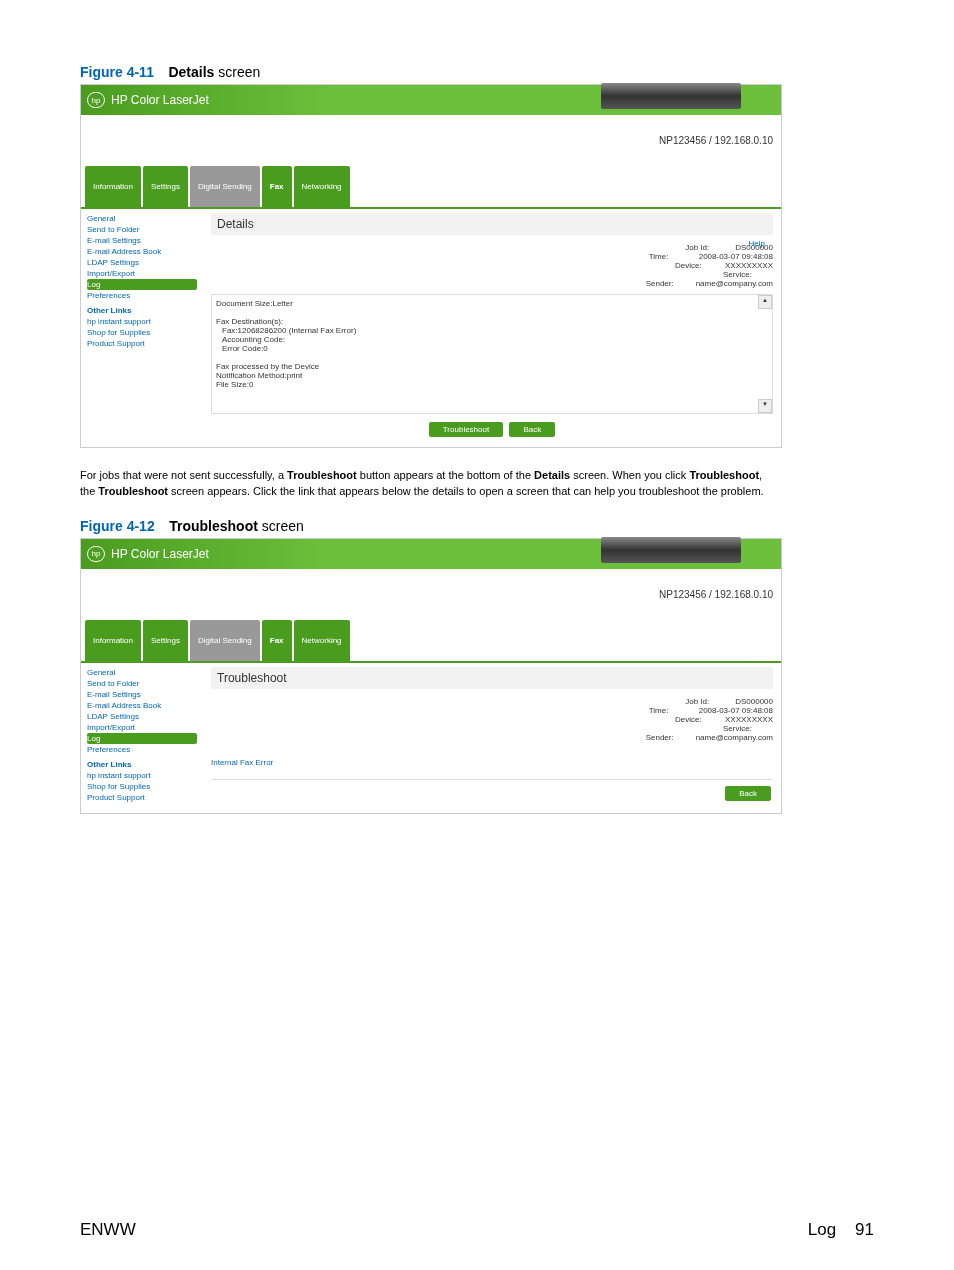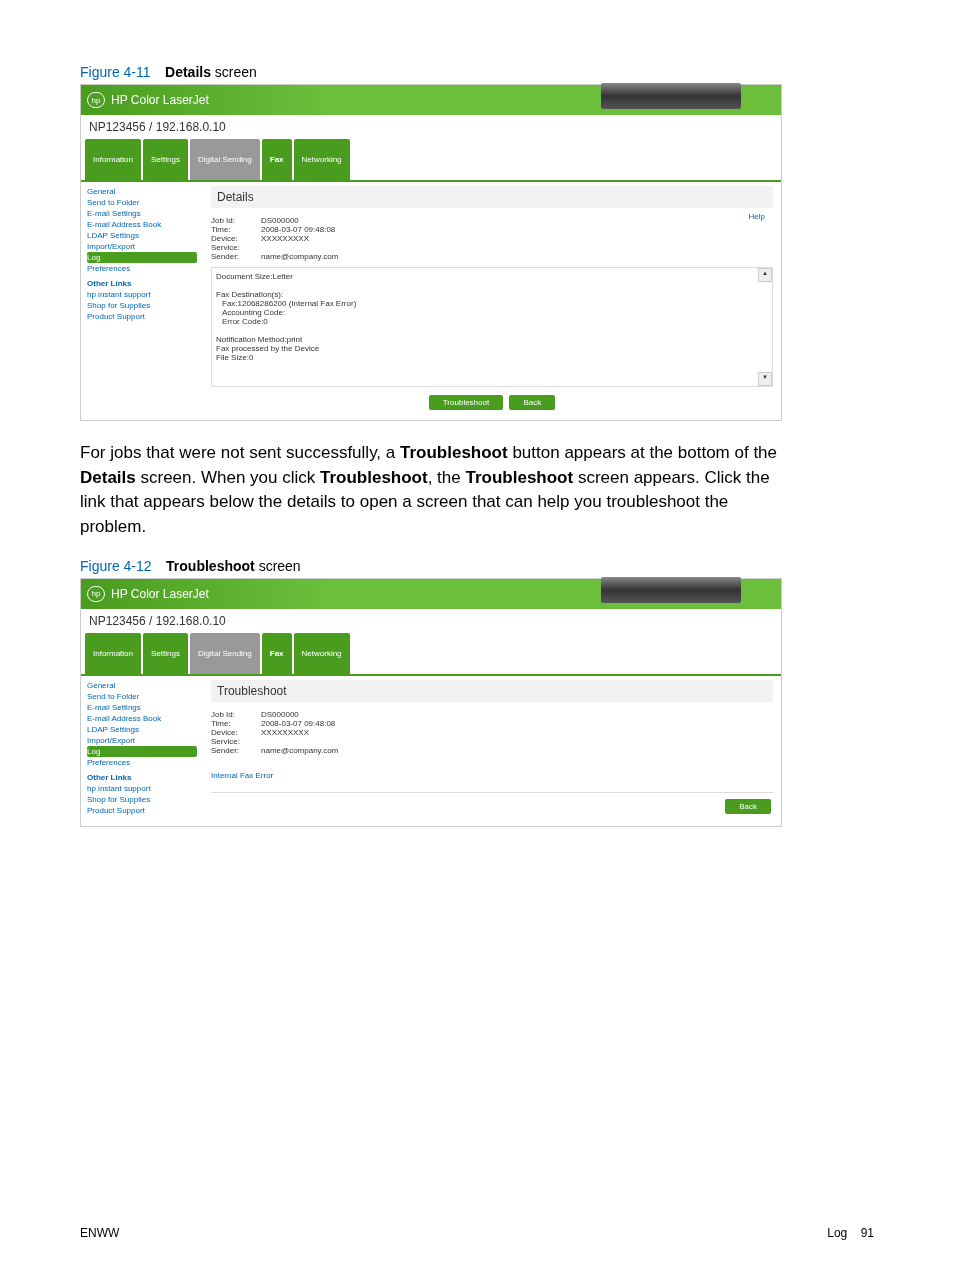--- a/index.html
+++ b/index.html
@@ -4,21 +4,21 @@
 <style>
   body {
     font-family: Arial, Helvetica, sans-serif;
     font-size: 13px;
     color: #000;
     background: #fff;
     margin: 0;
     padding: 60px 80px;
   }
   .fig-caption { margin: 4px 0 4px 0; }
-  .fig-name { color: #0066b3; font-weight: normal; font-size: 14px; }
+  .fig-name { color: #0066b3; font-weight: bold; font-size: 14px; }
   .fig-bold { font-weight: bold; font-size: 14px; }
   .fig-rest { font-size: 14px; }
   .screen-box {
     border: 1px solid #ccc;
     width: 700px;
     background: #fff;
     margin-bottom: 20px;
   }
   .top-green {
     background: linear-gradient(to right, #4a9c1f 0%, #6bbf3b 35%, #6bbf3b 100%);
@@ -43,23 +43,24 @@
   .printer-img {
     position: absolute;
     right: 40px;
     top: -2px;
     width: 140px;
     height: 26px;
     background: linear-gradient(to bottom, #888 0%, #333 50%, #555 100%);
     border-radius: 2px;
   }
   .hostline {
-    font-size: 12px;
+    font-size: 10px;
     color: #333;
-    padding: 5px 8px;
+    padding: 20px 8px;
+    text-align: right;
   }
   .tabs {
     display: flex;
     font-size: 8px;
     color: #fff;
     padding: 0 4px;
     border-bottom: 2px solid #4a9c1f;
   }
   .tab {
     background: #4a9c1f;
@@ -94,21 +95,21 @@
     margin-top: 4px;
   }
   .content { flex: 1; padding: 4px 8px 10px 8px; font-size: 8px; color: #333; position: relative; }
   .panel-title {
     background: #f2f2f2;
     font-size: 12px;
     padding: 4px 6px;
     margin-bottom: 8px;
   }
   .help-link { position: absolute; right: 16px; top: 30px; color: #0066b3; font-size: 8px; }
-  .kv { display: flex; }
+  .kv { display: flex; justify-content: flex-end; }
   .kv .k { width: 50px; }
   .inner-box {
     border: 1px solid #ddd;
     padding: 4px;
     margin-top: 6px;
     height: 110px;
     position: relative;
     overflow: hidden;
   }
   .inner-box .scroll-up, .inner-box .scroll-down {
@@ -127,29 +128,29 @@
     display: inline-block;
     background: #4a9c1f;
     color: #fff;
     font-size: 8px;
     padding: 3px 14px;
     border-radius: 2px;
     margin: 0 2px;
   }
   .btn-right { float: right; margin-top: 6px; }
   .error-link { color: #0066b3; }
-  .para { font-size: 17px; line-height: 1.45; margin: 10px 0 18px 0; max-width: 700px; }
+  .para { font-size: 11px; line-height: 1.45; margin: 10px 0 18px 0; max-width: 700px; }
   .footer {
     position: fixed;
     bottom: 30px;
     left: 80px;
     right: 80px;
     display: flex;
     justify-content: space-between;
-    font-size: 12px;
+    font-size: 17px;
   }
 </style>
 </head>
 <body>
 
 <div class="fig-caption">
   <span class="fig-name">Figure 4-11</span>
   <span>&nbsp;&nbsp;</span>
   <span class="fig-bold">Details</span><span class="fig-rest"> screen</span>
 </div>
@@ -208,22 +209,22 @@
         </div>
       <div class="inner-box">
         <div class="scroll-up">▴</div>
         <div>Document Size:Letter</div>
         <br>
         <div>Fax Destination(s):</div>
         <div style="padding-left:6px">Fax:12068286200 (Internal Fax Error)</div>
         <div style="padding-left:6px">Accounting Code:</div>
         <div style="padding-left:6px">Error Code:0</div>
         <br>
+        <div>Fax processed by the Device</div>
         <div>Notification Method:print</div>
-        <div>Fax processed by the Device</div>
         <div>File Size:0</div>
         <div class="scroll-down">▾</div>
       </div>
       <div class="btn-row">
         <span class="btn">Troubleshoot</span>
         <span class="btn">Back</span>
       </div>
     </div>
   </div>
 </div>

